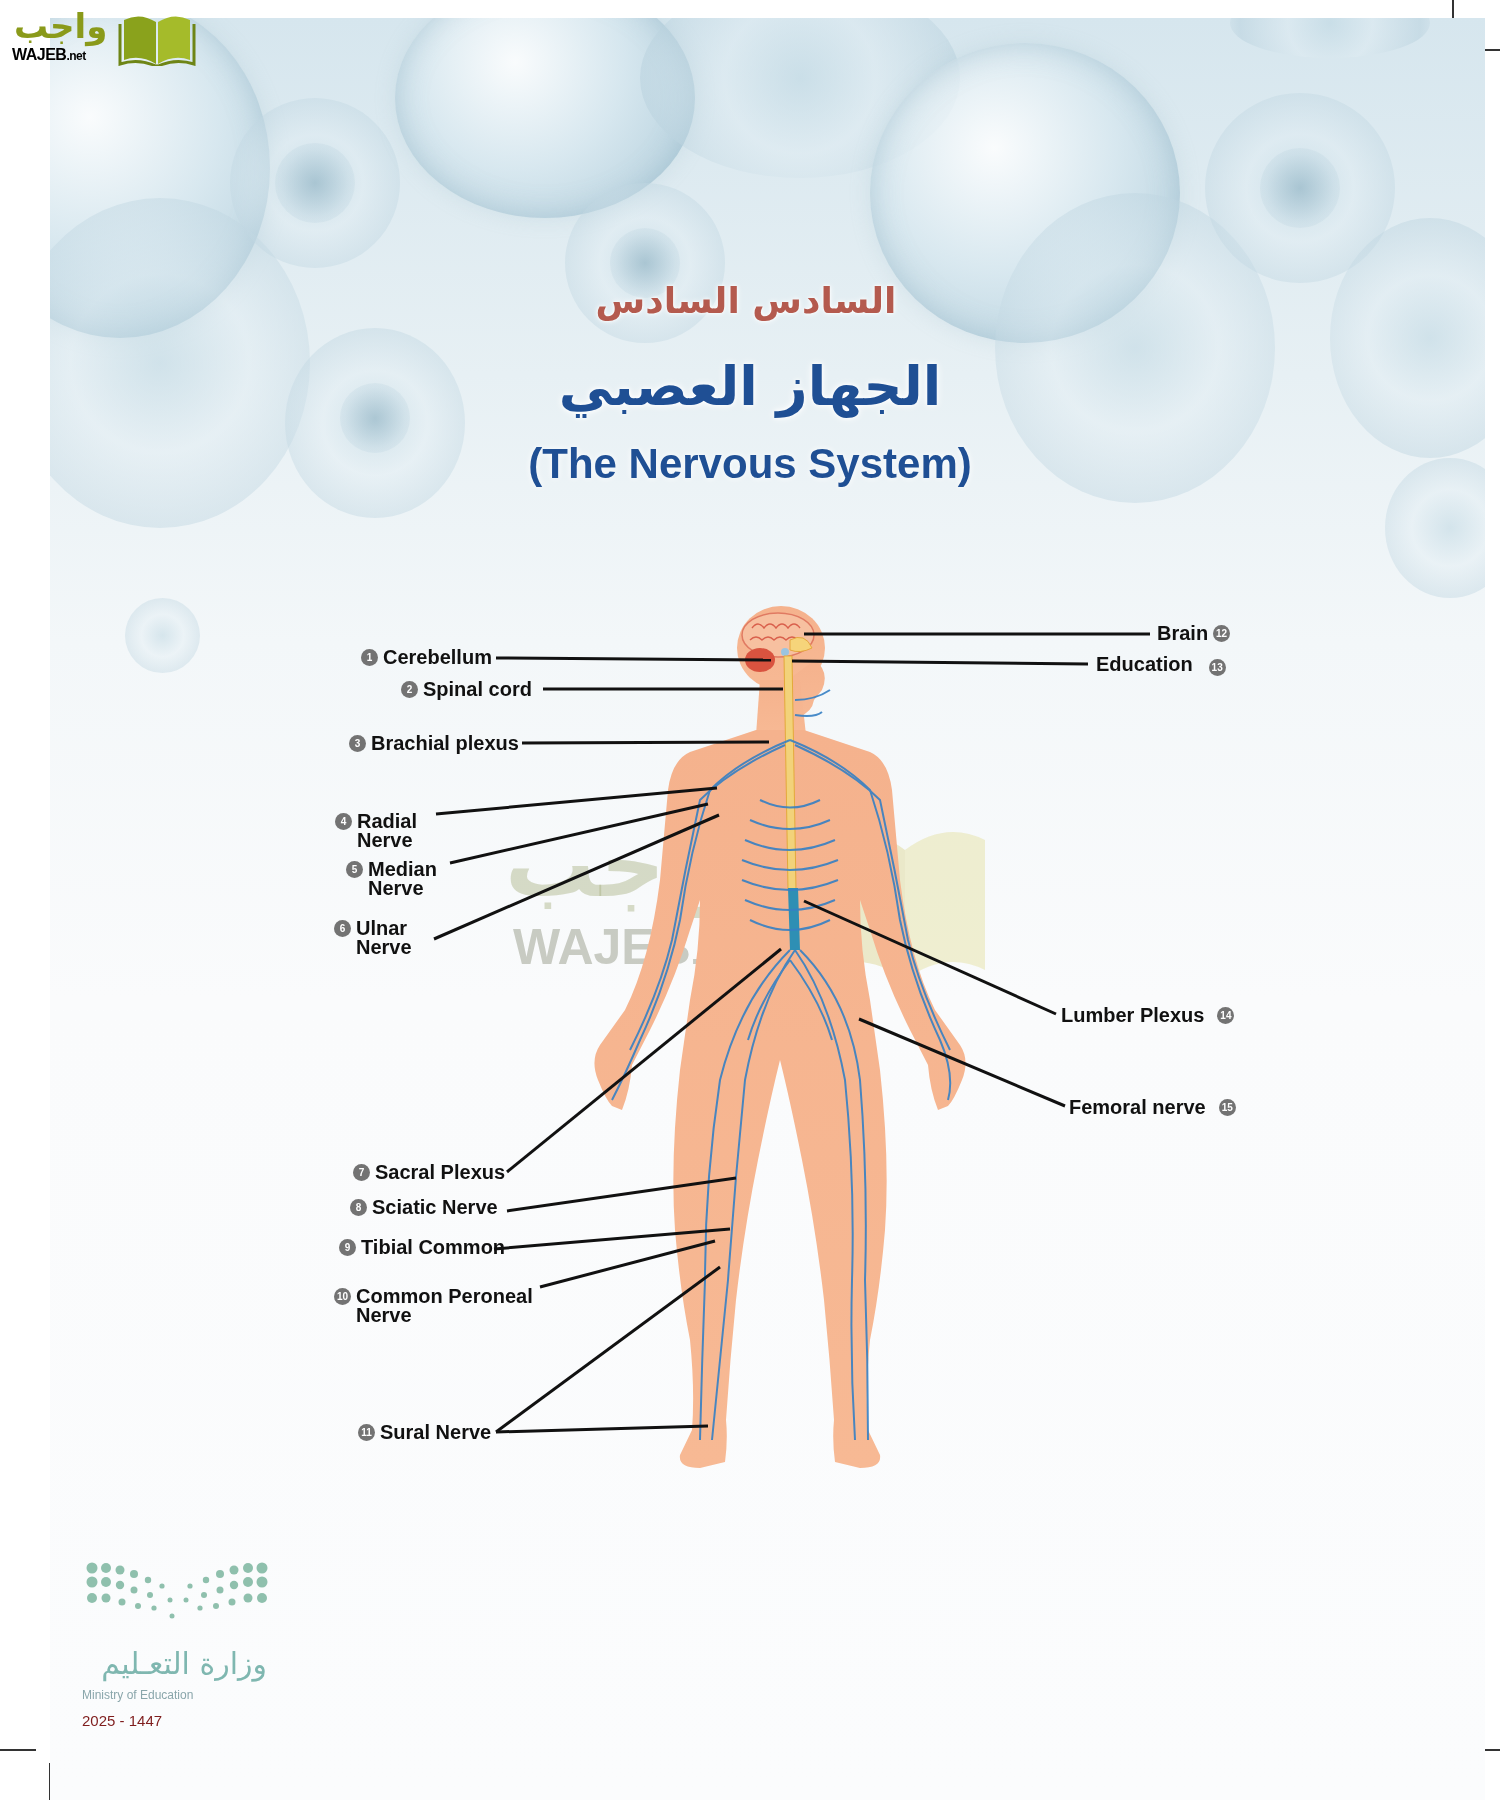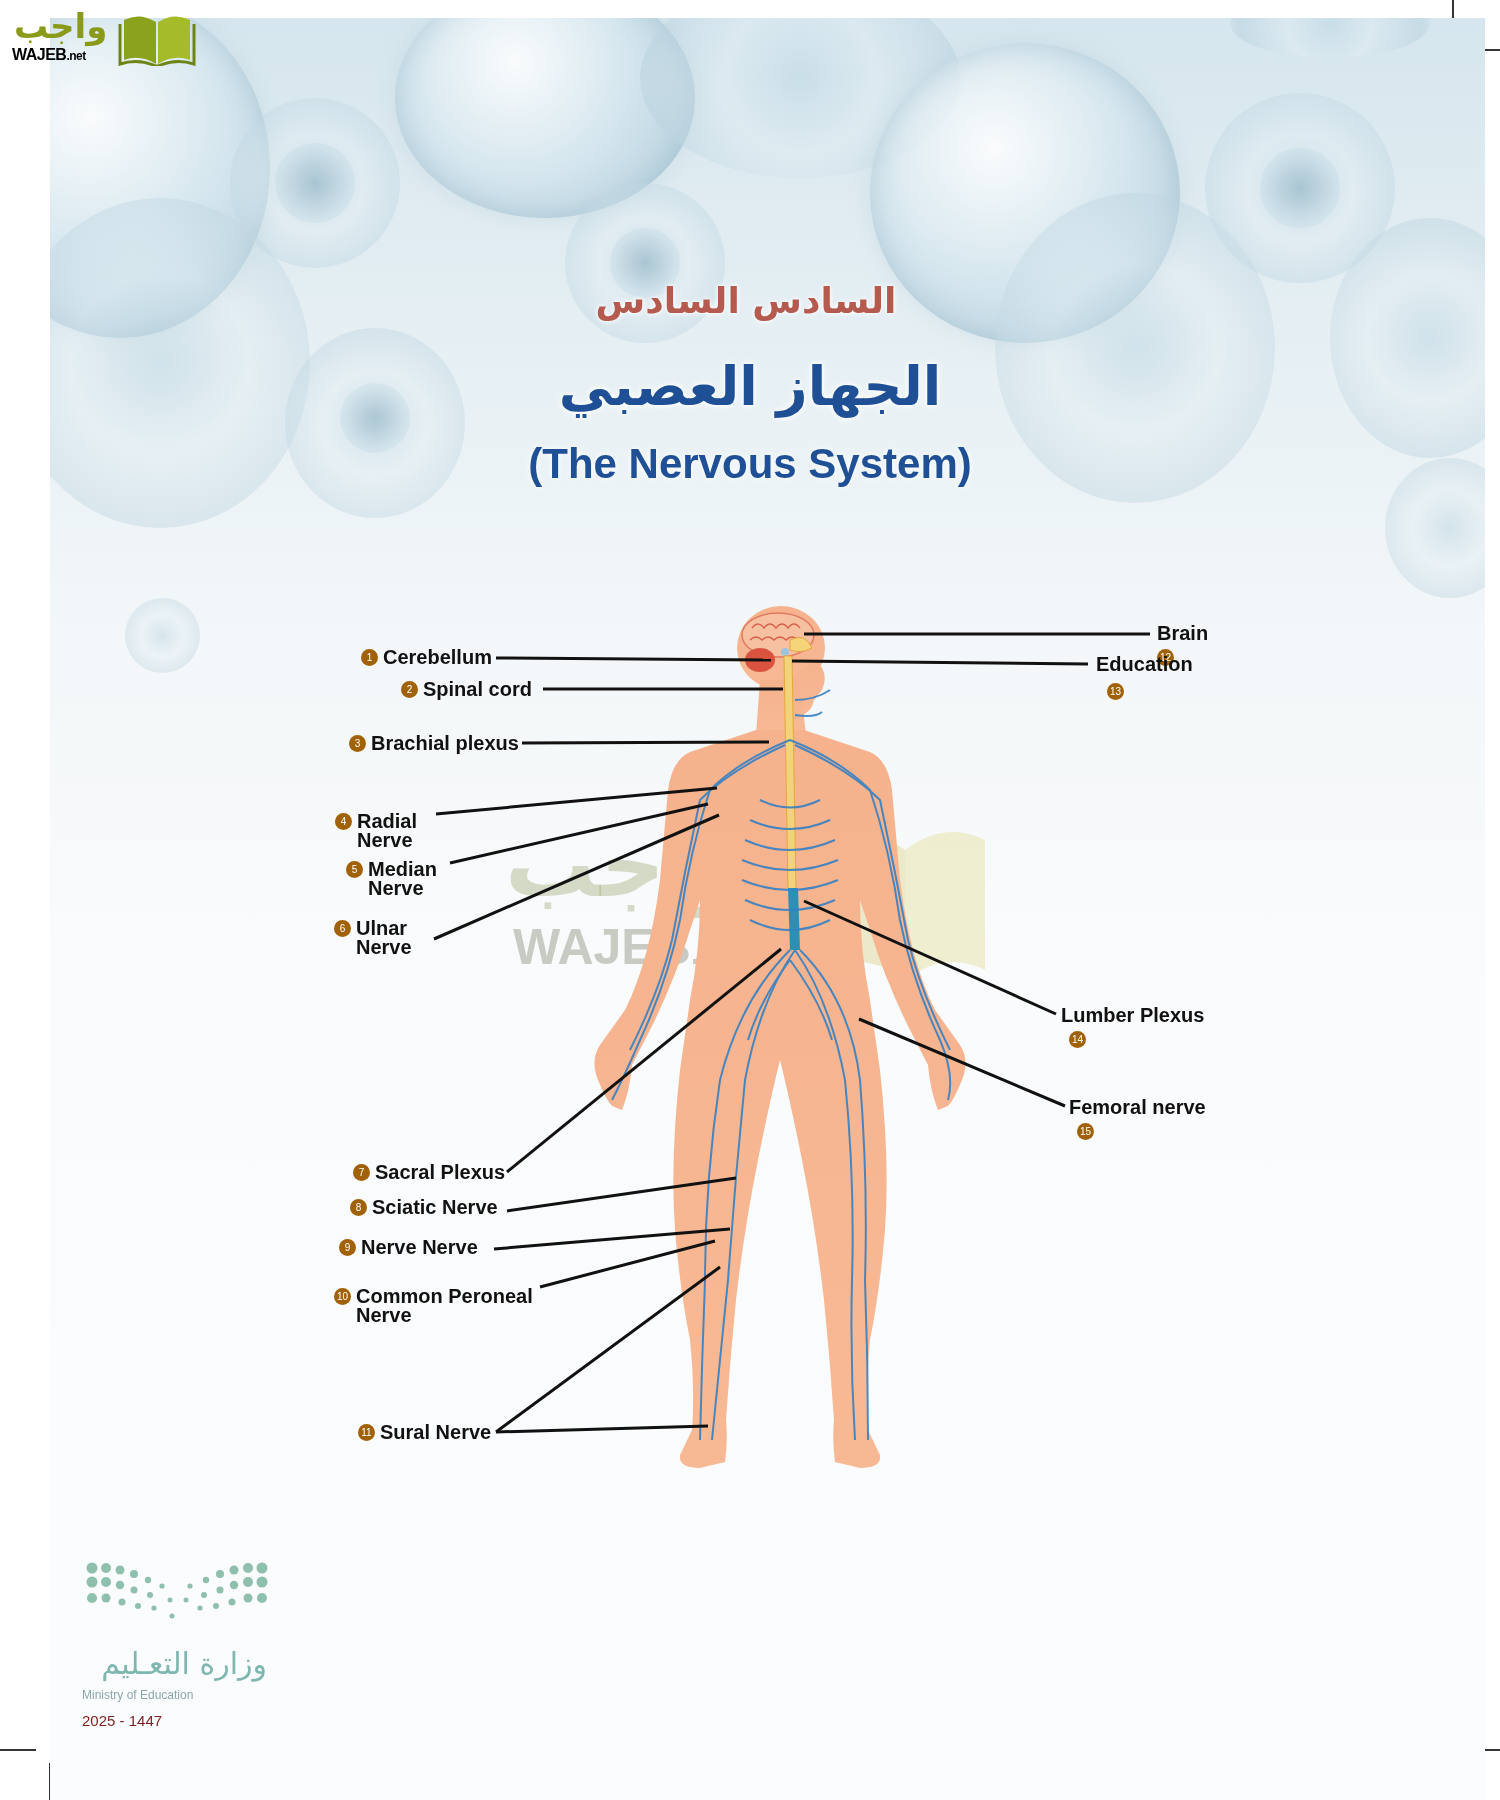--- a/index.html
+++ b/index.html
@@ -53,25 +53,25 @@
 
   .figure-svg { position:absolute; left:0; top:0; width:1500px; height:1800px; }
 
   .label {
     position:absolute; font-family:"Liberation Sans", sans-serif; font-weight:bold;
     font-size:20px; color:#111; line-height:19px; white-space:nowrap;
     display:flex; align-items:flex-start; gap:5px;
   }
   .label .num {
     display:inline-flex; align-items:center; justify-content:center;
-    width:17px; height:17px; border-radius:50%; background:#a16207; color:#fff;
-    font-size:10px; font-weight:normal; flex:none; margin-top:1px;
+    width:17px; height:17px; border-radius:50%; background:#737373; color:#fff;
+    font-size:10px; font-weight:bold; flex:none; margin-top:1px;
   }
   .label .txt { display:block; }
-  .label.right { flex-direction:column; }
+  .label.right { flex-direction:row; }
 
   .watermark {
     position:absolute; left:505px; top:820px; width:500px; height:180px; pointer-events:none;
   }
   .wm-ar { position:absolute; left:0; top:0; font-size:90px; font-weight:bold; color:rgba(160,170,120,0.4); line-height:90px; }
   .wm-en { position:absolute; left:8px; top:98px; font-size:50px; font-weight:bold; color:rgba(110,115,90,0.35); font-family:"Liberation Sans", sans-serif; }
   .wm-en small { font-size:34px; }
   .wm-book { position:absolute; left:300px; top:0; width:200px; height:160px; }
 
   .moe { position:absolute; left:82px; top:1560px; width:200px; height:170px; }
@@ -246,21 +246,21 @@
 <div class="label" style="left:353px;top:1163px;">
   <span class="num">7</span>
   <span class="txt">Sacral Plexus</span>
 </div>
 <div class="label" style="left:350px;top:1198px;">
   <span class="num">8</span>
   <span class="txt">Sciatic Nerve</span>
 </div>
 <div class="label" style="left:339px;top:1238px;">
   <span class="num">9</span>
-  <span class="txt">Nerve Nerve</span>
+  <span class="txt">Tibial Common</span>
 </div>
 <div class="label" style="left:334px;top:1287px;">
   <span class="num">10</span>
   <span class="txt">
       <span style="display:block">Common Peroneal</span>
       <span style="display:block">Nerve</span>
     </span>
 </div>
 <div class="label" style="left:358px;top:1423px;">
   <span class="num">11</span>

